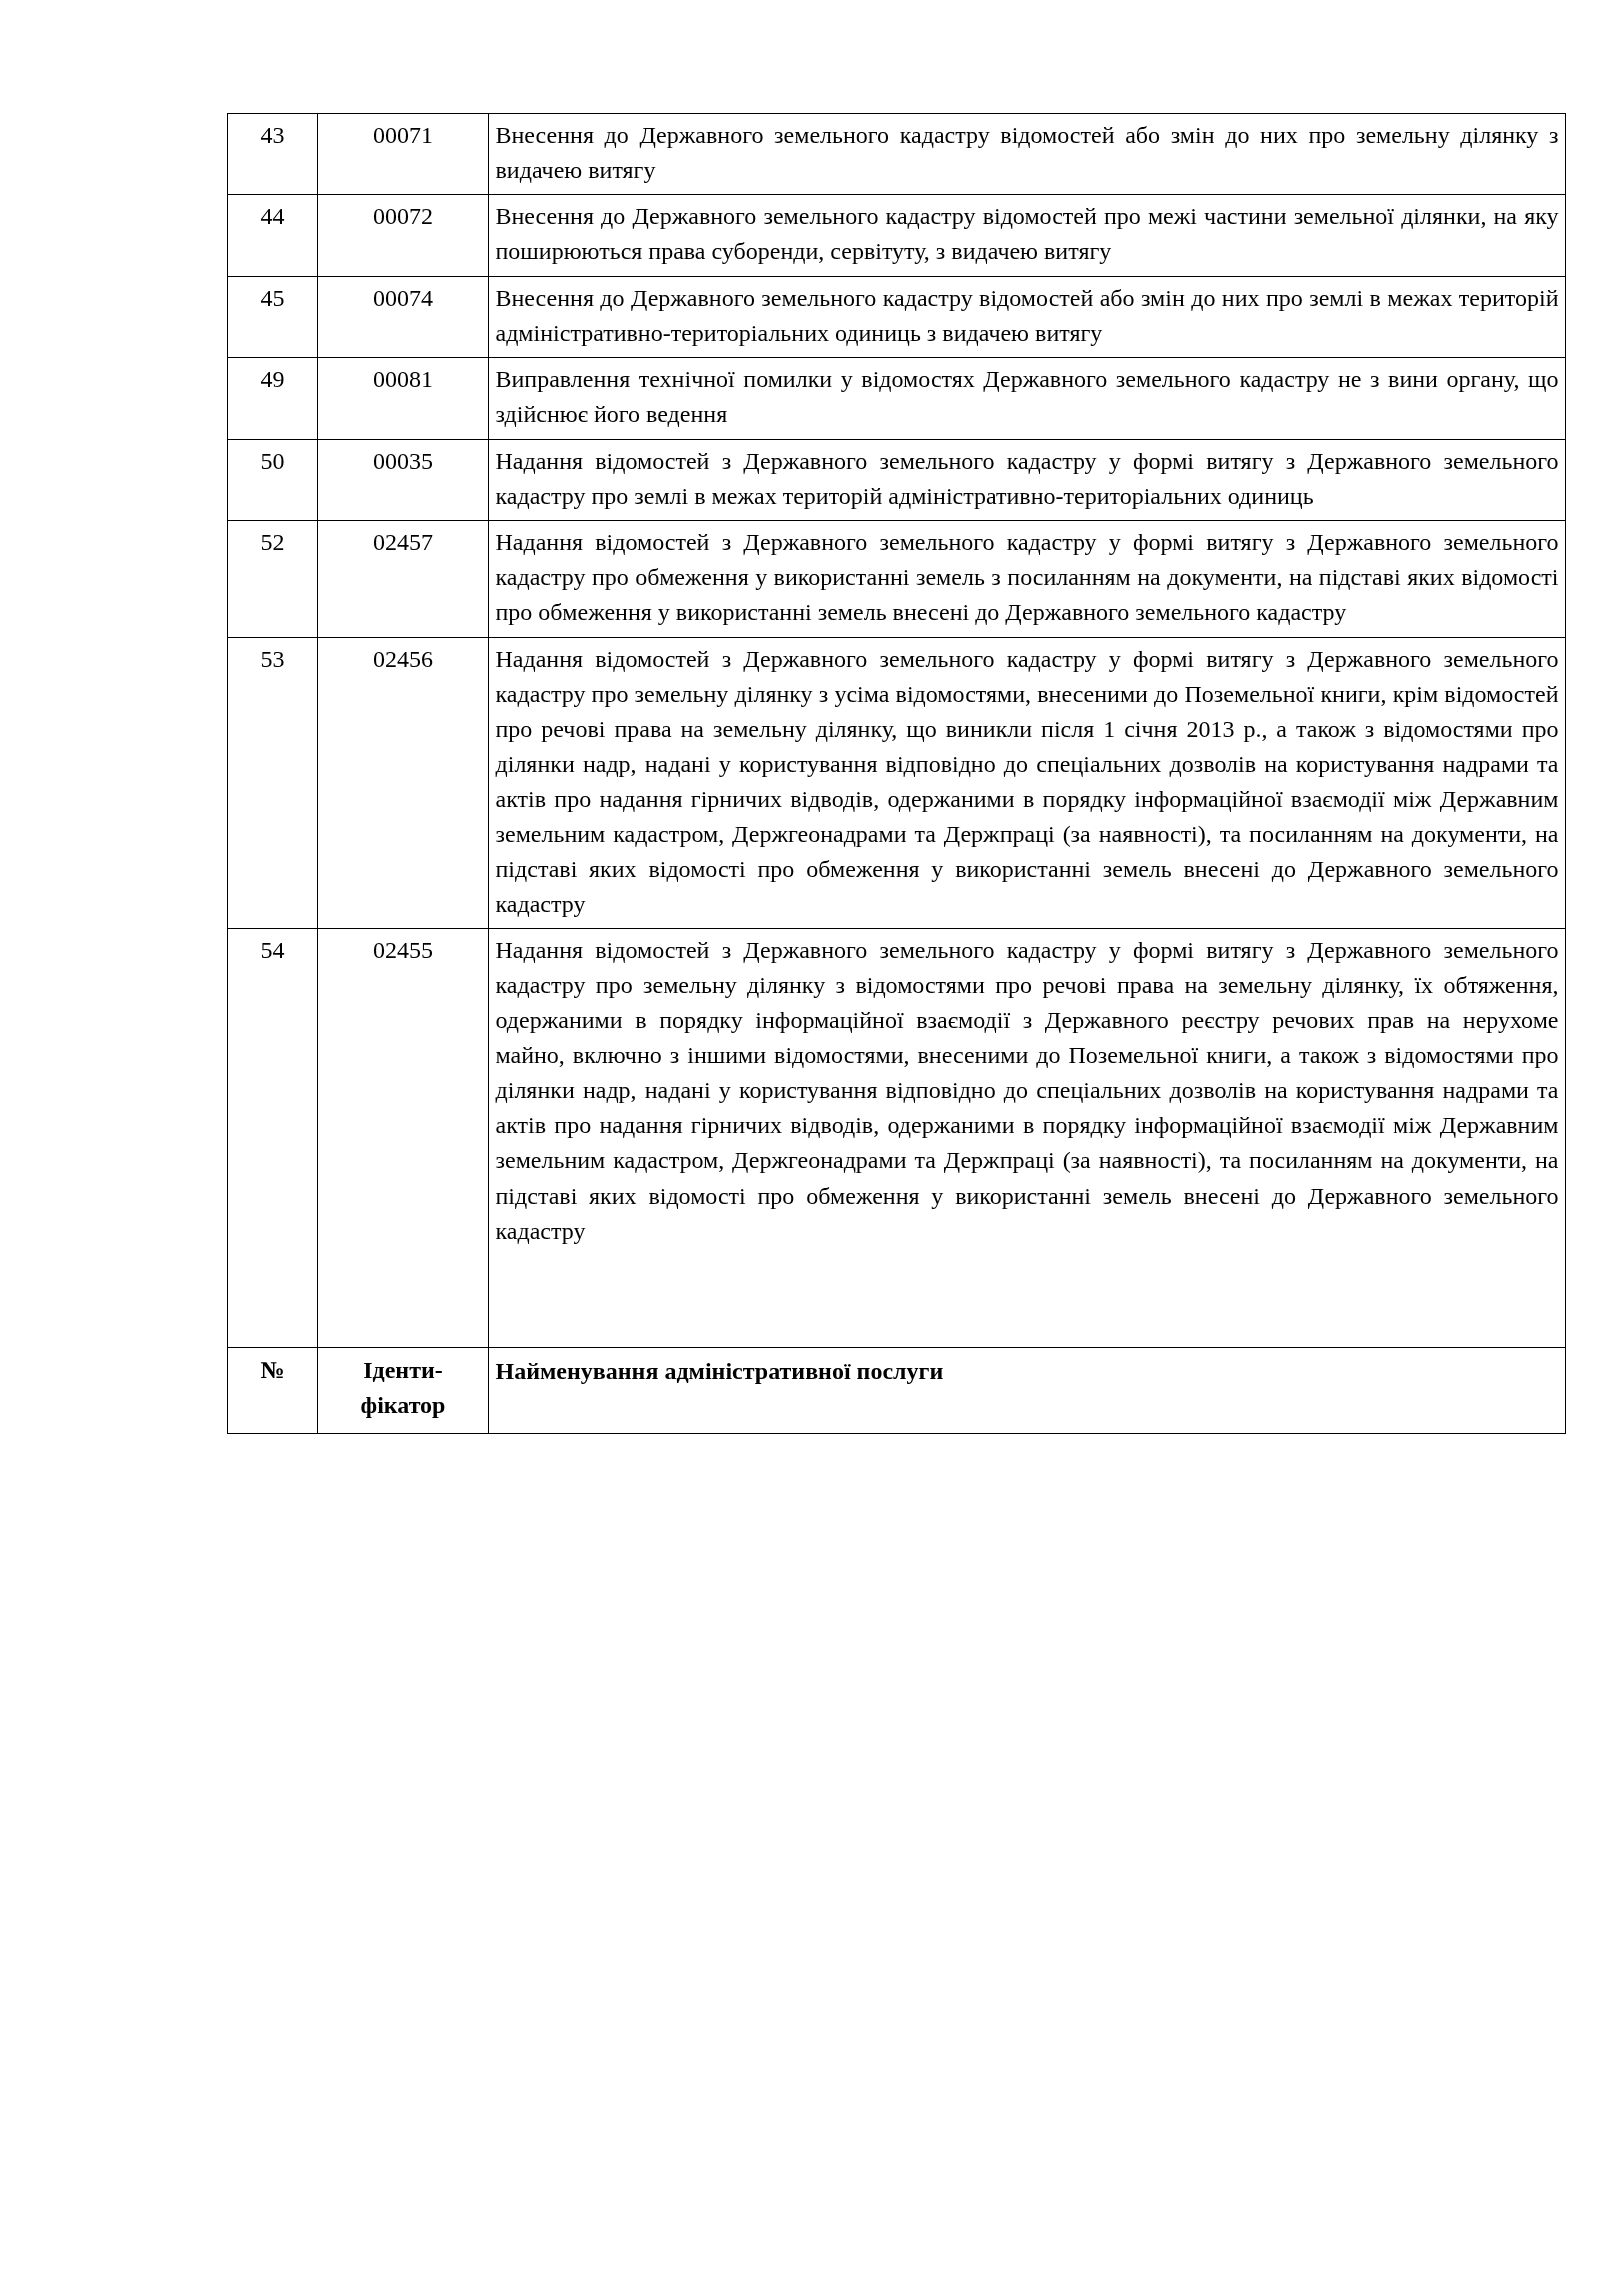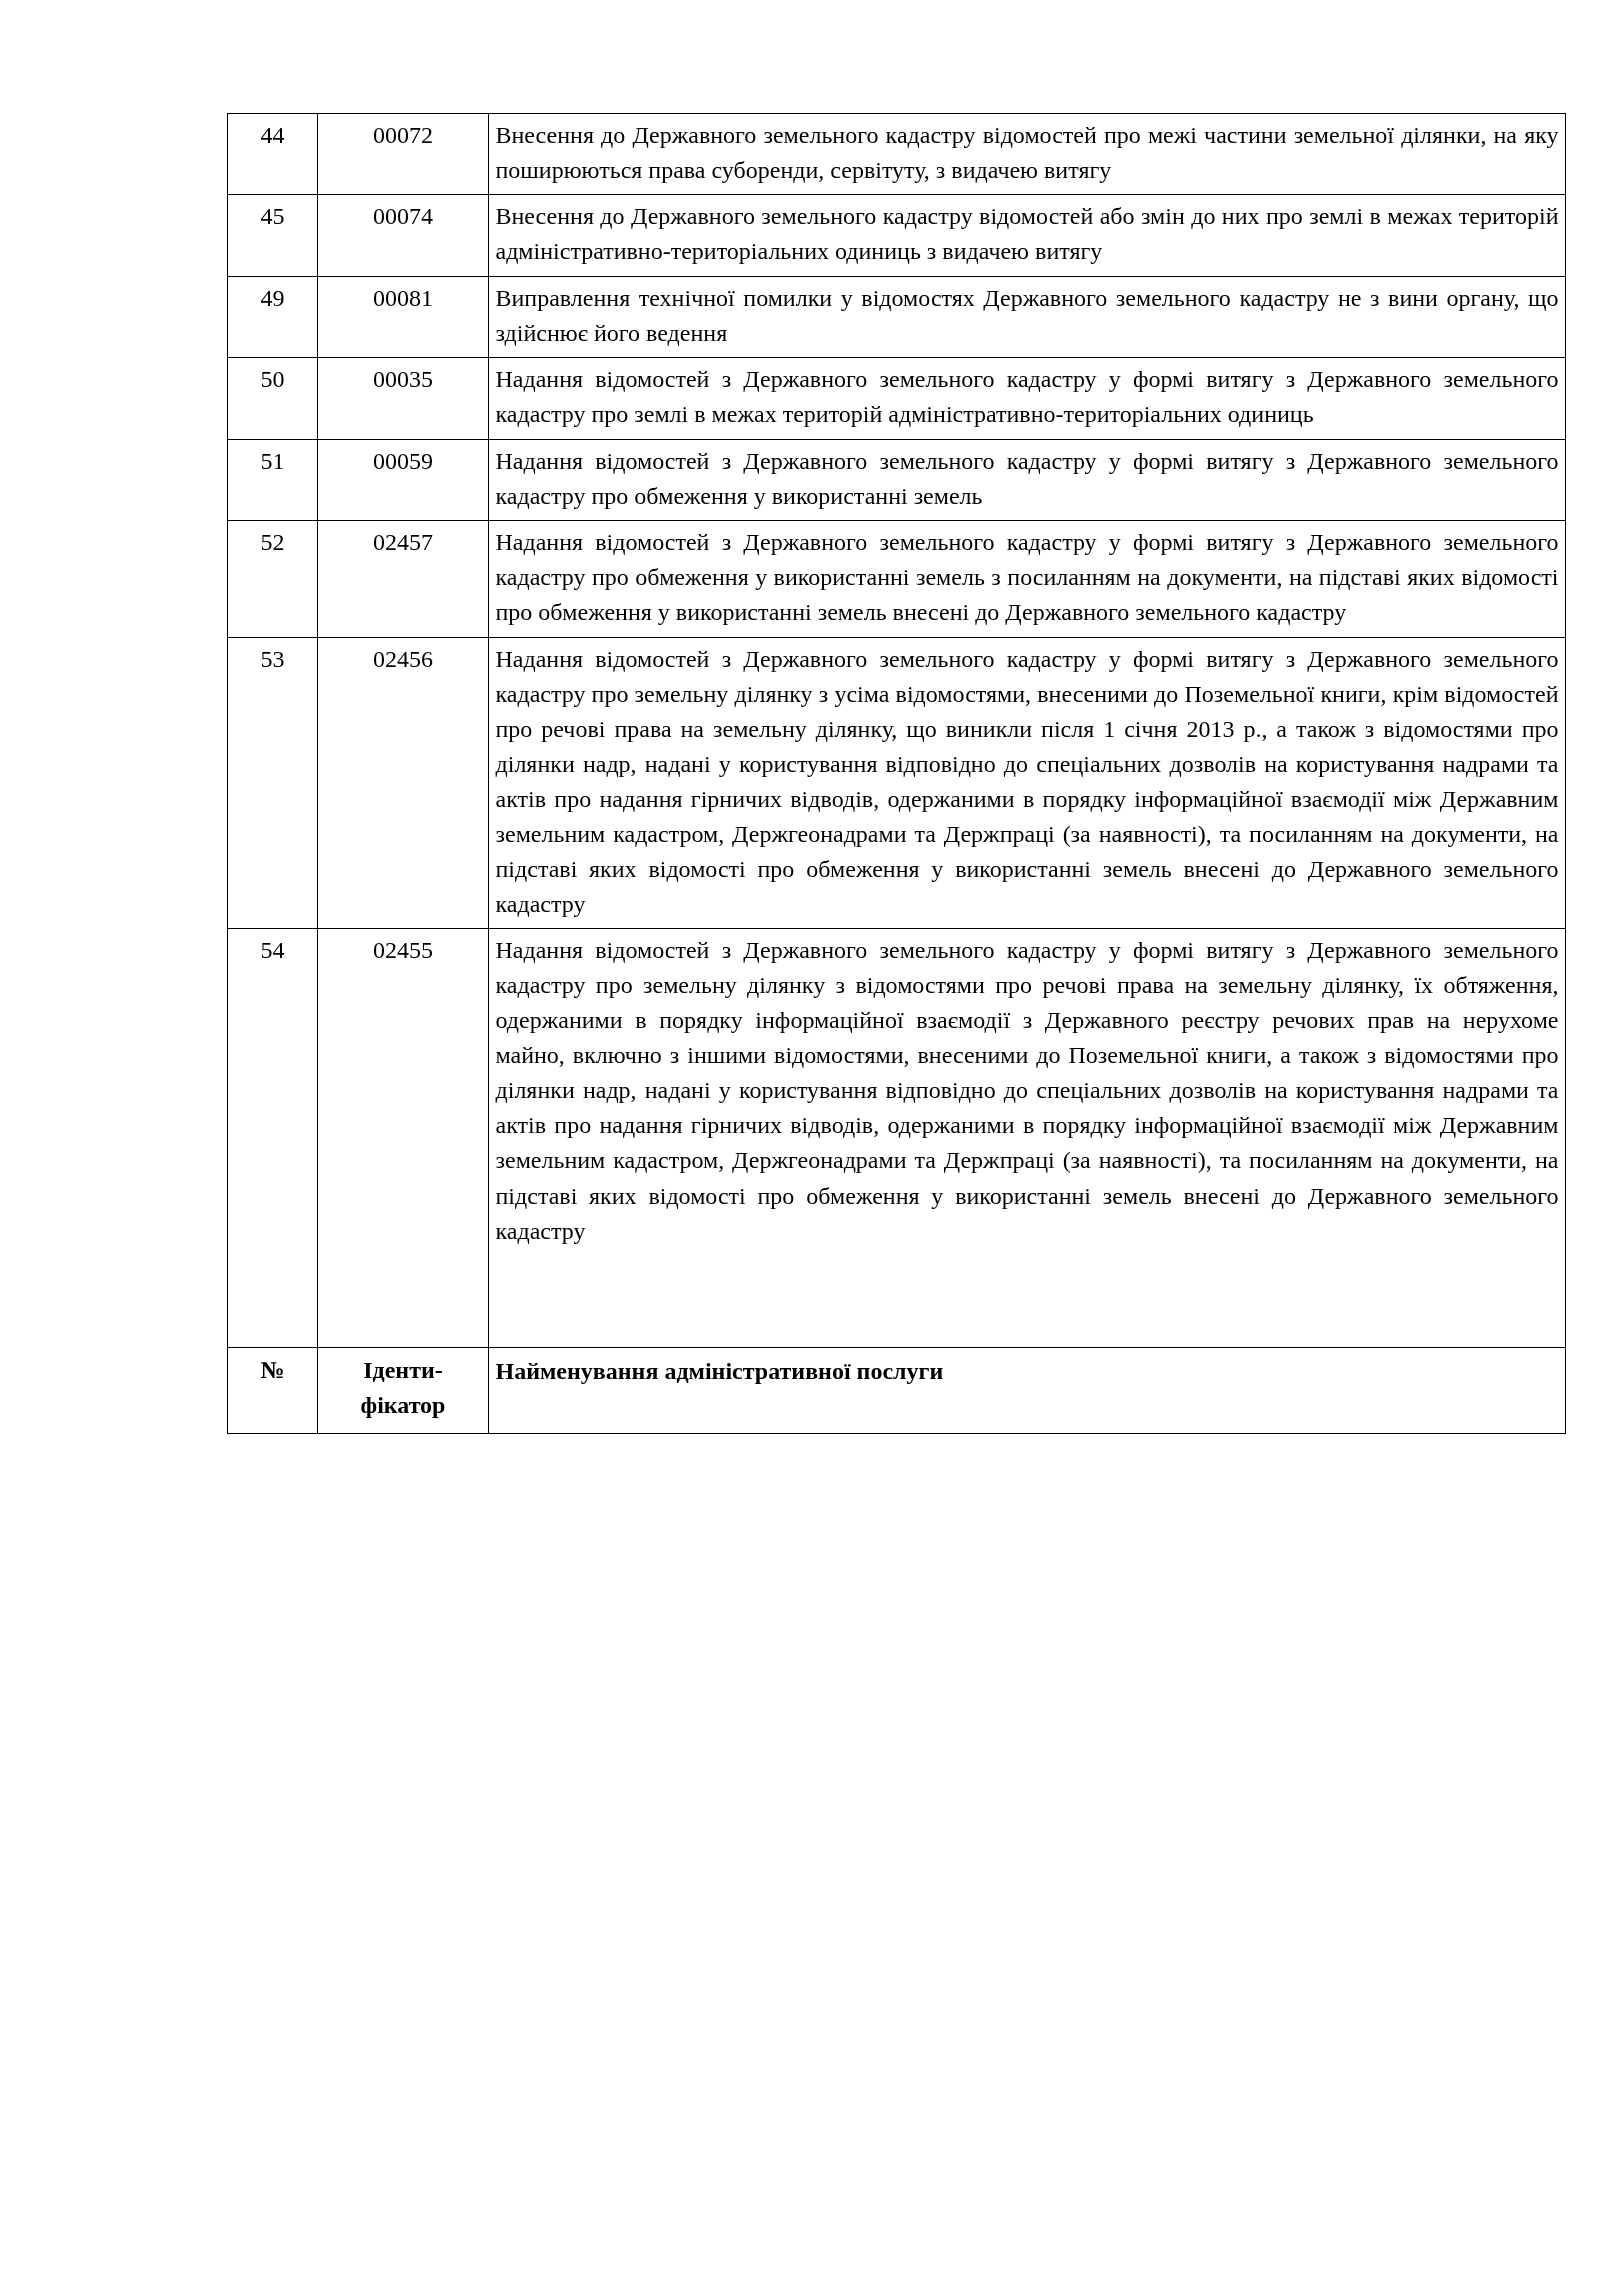--- a/index.html
+++ b/index.html
@@ -85,20 +85,25 @@
 <div class="page">
   <div class="table-wrap">
     <table class="services">
       <colgroup>
         <col class="c-num">
         <col class="c-ident">
         <col class="c-name">
       </colgroup>
       <tbody>
 
+        <tr>
+          <td class="cell-num">43</td>
+          <td class="cell-ident">00071</td>
+          <td class="cell-name">Внесення до Державного земельного кадастру відомостей або змін до них про земельну ділянку з видачею витягу</td>
+        </tr>
 
         <tr>
           <td class="cell-num">44</td>
           <td class="cell-ident">00072</td>
           <td class="cell-name">Внесення до Державного земельного кадастру відомостей про межі частини земельної ділянки, на яку поширюються права суборенди, сервітуту, з видачею витягу</td>
         </tr>
 
         <tr>
           <td class="cell-num">45</td>
           <td class="cell-ident">00074</td>
@@ -113,25 +118,20 @@
           <td class="cell-ident">00081</td>
           <td class="cell-name">Виправлення технічної помилки у відомостях Державного земельного кадастру не з вини органу, що здійснює його ведення</td>
         </tr>
 
         <tr>
           <td class="cell-num">50</td>
           <td class="cell-ident">00035</td>
           <td class="cell-name">Надання відомостей з Державного земельного кадастру у формі витягу з Державного земельного кадастру про землі в межах територій адміністративно-територіальних одиниць</td>
         </tr>
 
-        <tr>
-          <td class="cell-num">51</td>
-          <td class="cell-ident">00059</td>
-          <td class="cell-name">Надання відомостей з Державного земельного кадастру у формі витягу з Державного земельного кадастру про обмеження у використанні земель</td>
-        </tr>
 
         <tr>
           <td class="cell-num">52</td>
           <td class="cell-ident">02457</td>
           <td class="cell-name">Надання відомостей з Державного земельного кадастру у формі витягу з Державного земельного кадастру про обмеження у використанні земель з посиланням на документи, на підставі яких відомості про обмеження у використанні земель внесені до Державного земельного кадастру</td>
         </tr>
 
         <tr>
           <td class="cell-num">53</td>
           <td class="cell-ident">02456</td>

